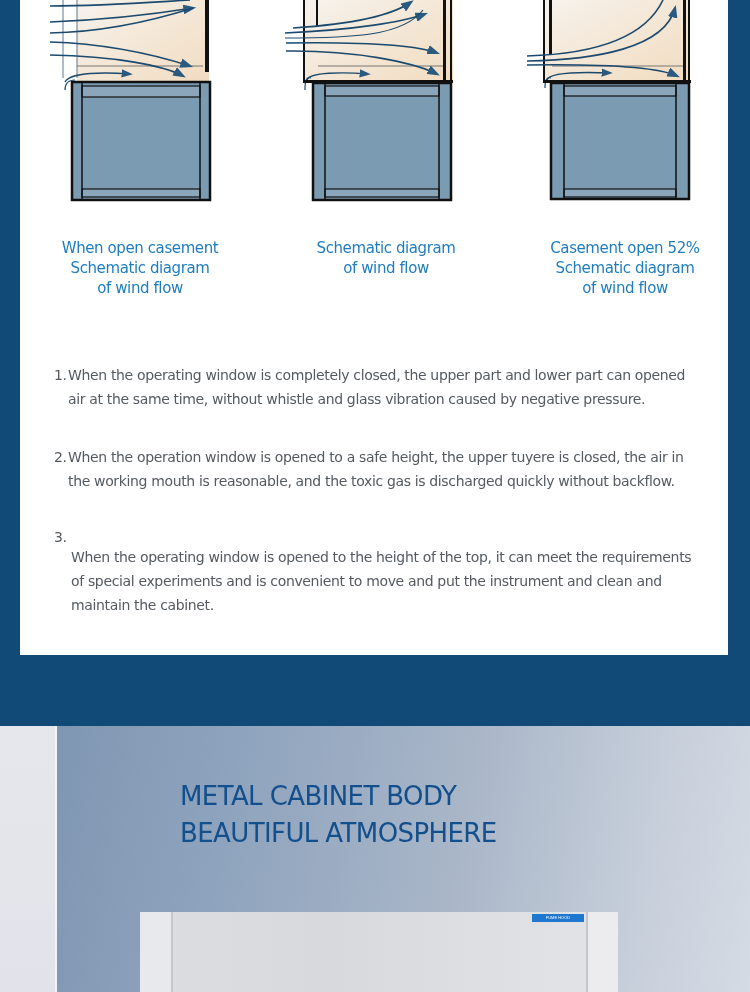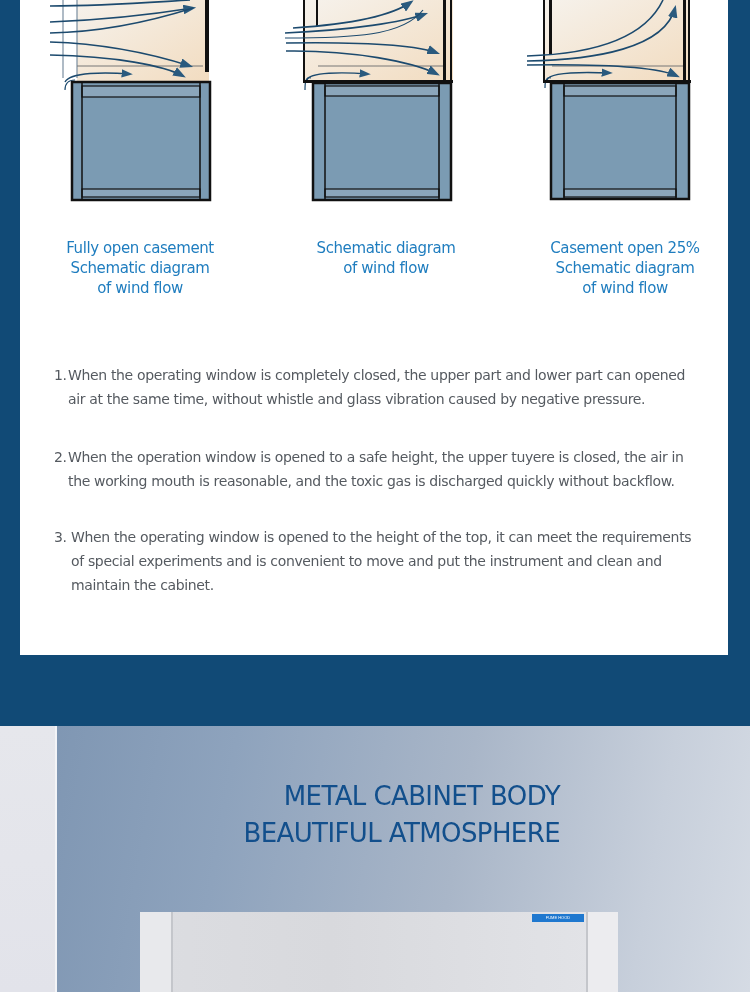--- a/index.html
+++ b/index.html
@@ -20,31 +20,31 @@
     .caption span { display: block; }
 
     .points { position: absolute; left: 54px; top: 363px; width: 650px; color: #555a60;
       font-family: "DejaVu Sans", sans-serif; font-size: 14px; line-height: 24px; letter-spacing: -0.35px; }
     .point { position: absolute; left: 0; width: 650px; }
     .point .num { position: absolute; left: 0; top: 0; }
     .point .txt { display: block; padding-left: 14px; }
     .p1 { top: 0; }
     .p2 { top: 82px; }
     .p3 { top: 162px; }
-    .p3 .txt { padding-left: 17px; }
+    .p3 .txt { padding-left: 17px; margin-top: 20px; }
 
     .bottom-section {
       position: absolute; left: 0; top: 726px; width: 750px; height: 266px; overflow: hidden;
       background: linear-gradient(100deg, #7b93b0 0%, #8ea3bd 30%, #a9b6c8 60%, #c7cfdb 85%, #d5dbe4 100%);
     }
     .left-panel { position: absolute; left: 0; top: 0; width: 56px; height: 266px;
       background: linear-gradient(180deg, #e6e7ec 0%, #e2e3ea 100%); }
     .left-panel-edge { position: absolute; left: 55px; top: 0; width: 2px; height: 266px; background: #f3f4f7; }
 
-    .headline { position: absolute; left: 180px; top: 52px; width: 380px; text-align: right;
+    .headline { position: absolute; left: 180px; top: 52px; width: 380px; text-align: left;
       color: #124f8c; font-family: "DejaVu Sans", sans-serif; font-size: 26px; line-height: 37px; letter-spacing: -0.6px; }
     .headline span { display: block; }
 
     .cabinet { position: absolute; left: 140px; top: 186px; width: 478px; height: 90px;
       background: linear-gradient(90deg, #dcdde1 0%, #d8d9dd 40%, #e3e4e8 100%); }
     .cab-left-post { position: absolute; left: 0; top: 0; width: 33px; height: 100%; background: #e8e9ec; border-right: 2px solid #c4c6cb; }
     .cab-right-post { position: absolute; right: 0; top: 0; width: 32px; height: 100%; background: #ececef; border-left: 2px solid #c4c6cb; }
     .cab-badge { position: absolute; left: 392px; top: 2px; width: 52px; height: 8px; background: #1f78cf;
       color: #ffffff; font-size: 4px; line-height: 8px; text-align: center; letter-spacing: 0; white-space: nowrap; overflow: hidden; }
   </style>
@@ -143,30 +143,30 @@
       <rect x="18" y="80" width="148" height="3" fill="#111"></rect>
       <rect x="26" y="83" width="138" height="116" fill="#7b9bb3" stroke="#111" stroke-width="2.5"></rect>
       <rect x="39" y="86" width="112" height="10" fill="#8ba6bb" stroke="#111" stroke-width="1.2"></rect>
       <rect x="39" y="189" width="112" height="8" fill="#8ba6bb" stroke="#111" stroke-width="1.2"></rect>
       <line x1="39" y1="83" x2="39" y2="199" stroke="#111" stroke-width="1.5"></line>
       <line x1="151" y1="83" x2="151" y2="199" stroke="#111" stroke-width="1.5"></line>
     </svg>
   </div>
 
   <div class="caption" style="left:40px;">
-    <span>Fully open casement</span>
+    <span>When open casement</span>
     <span>Schematic diagram</span>
     <span>of wind flow</span>
   </div>
   <div class="caption" style="left:286px;">
     <span>Schematic diagram</span>
     <span>of wind flow</span>
   </div>
   <div class="caption" style="left:525px;">
-    <span>Casement open 25%</span>
+    <span>Casement open 52%</span>
     <span>Schematic diagram</span>
     <span>of wind flow</span>
   </div>
 
   <div class="points">
     <div class="point p1">
       <span class="num">1.</span>
       <span class="txt">When the operating window is completely closed, the upper part and lower part can opened air at the same time, without whistle and glass vibration caused by negative pressure.</span>
     </div>
     <div class="point p2">

